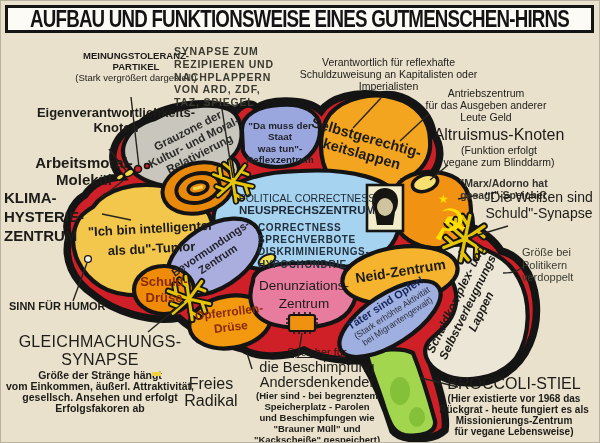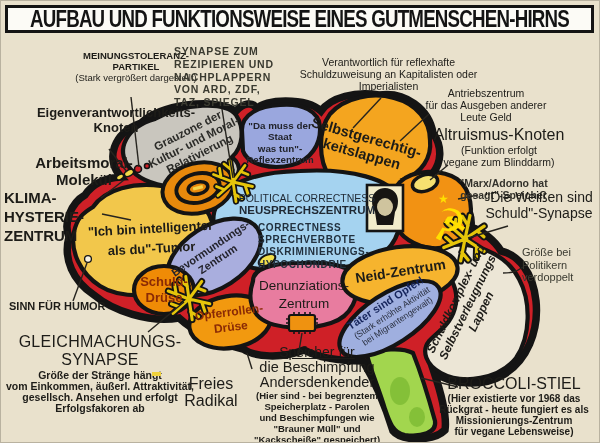--- a/index.html
+++ b/index.html
@@ -213,21 +213,21 @@
     <span class="b" style="font-size:10.5px;font-weight:bold;line-height:11px;">Erfolgsfakoren ab</span>
   </div>
   <div style="position:absolute;left:151px;top:371px;width:9px;height:4px;background:#f0d23c;z-index:6;"></div>
 
   <div class="lbl" style="left:130px;top:375px;width:160px;font-size:16px;line-height:1.05;">
     <span class="b">Freies</span>
     <span class="b">Radikal</span>
   </div>
 
   <div class="lbl" style="left:222px;top:344px;width:188px;">
-    <span class="b" style="font-size:14px;line-height:15px;text-decoration:underline;">Speicher für</span>
+    <span class="b" style="font-size:11px;line-height:15px;text-decoration:underline;">Speicher für</span>
     <span class="b" style="font-size:14.5px;line-height:15px;">die Beschimpfung</span>
     <span class="b" style="font-size:14.5px;line-height:15px;">Andersdenkender</span>
     <span class="b" style="font-size:9.5px;font-weight:bold;line-height:11px;">(Hier sind - bei begrenztem</span>
     <span class="b" style="font-size:9.5px;font-weight:bold;line-height:11px;">Speicherplatz - Parolen</span>
     <span class="b" style="font-size:9.5px;font-weight:bold;line-height:11px;">und Beschimpfungen wie</span>
     <span class="b" style="font-size:9.5px;font-weight:bold;line-height:11px;">"Brauner Müll" und</span>
     <span class="b" style="font-size:9.5px;font-weight:bold;line-height:11px;">"Kackscheiße" gespeichert)</span>
   </div>
 
   <div class="lbl" style="left:428px;top:374px;width:170px;">

